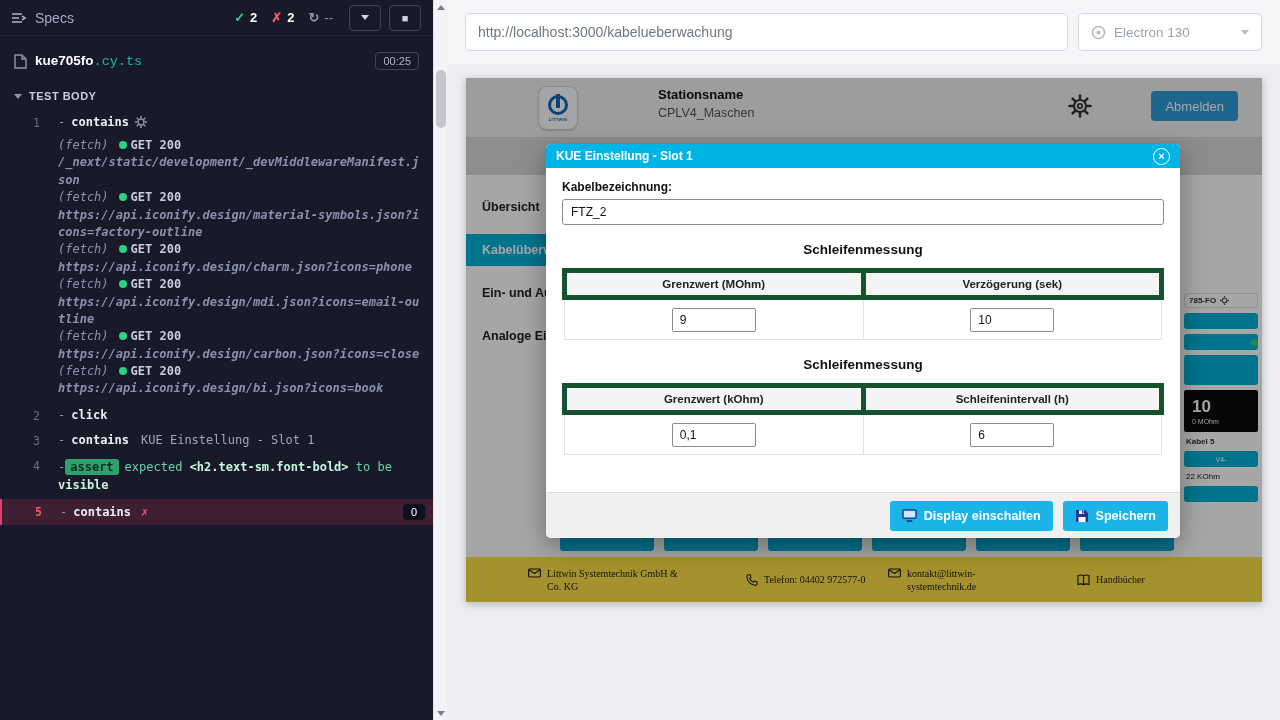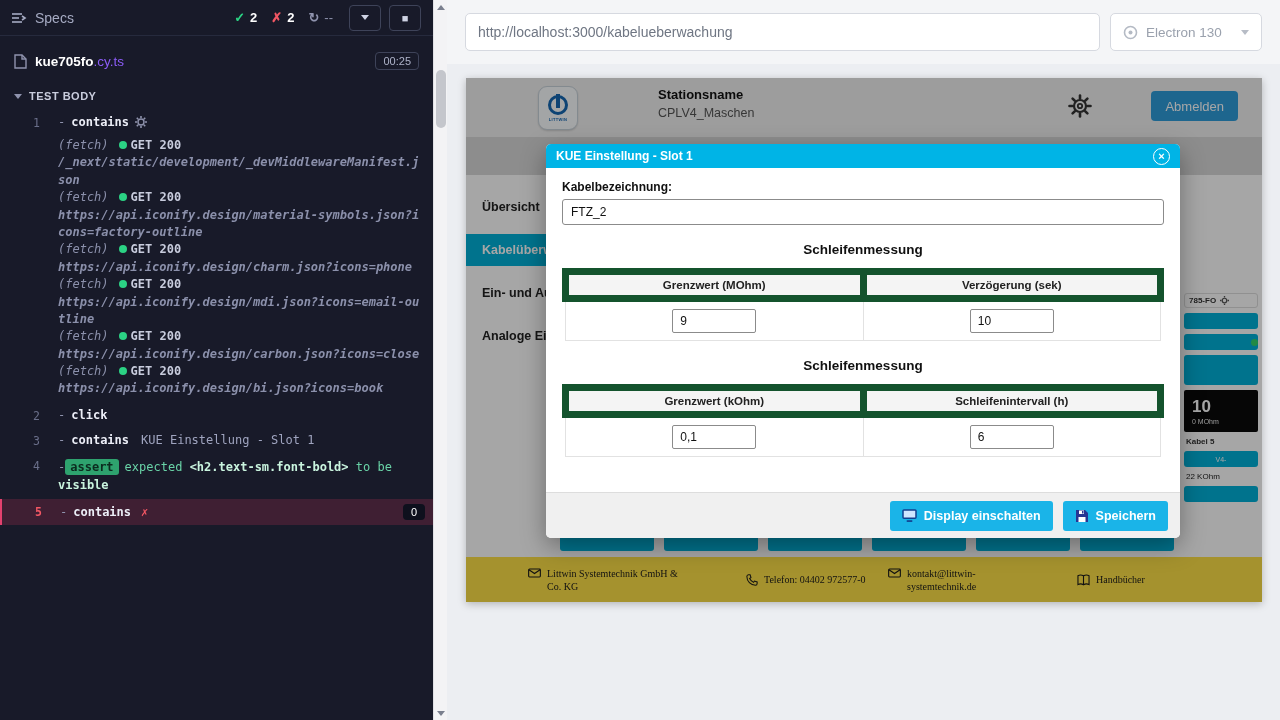--- a/index.html
+++ b/index.html
@@ -17,21 +17,21 @@
   .sym-pass { color:#2bd284; }
   .sym-fail { color:#f25764; }
   .stat-pending { color:#8f93ad; font-weight:normal; }
   .sym-pend { color:#8f93ad; }
   .rep-actions { display:flex; gap:8px; margin-left:16px; }
   .rep-btn { width:32px; height:26px; border:1px solid #3e4359; border-radius:4px; background:transparent; display:flex; align-items:center; justify-content:center; color:#cfd3e4; cursor:pointer; font-size:11px; }
 
   .spec-row { display:flex; align-items:center; gap:8px; padding:16px 14px 12px 14px; }
   .doc-icon { color:#8f93ad; }
   .spec-name { font-size:13.5px; font-weight:bold; color:#ffffff; }
-  .spec-ext { font-weight:normal; color:#8b5cf6; }
+  .spec-ext { font-weight:normal; color:#14b8a6;font-family:Liberation Mono, monospace; }
   .spec-time { margin-left:auto; font-size:11px; color:#aeb3c9; border:1px solid #3e4359; border-radius:4px; padding:2px 7px; }
 
   .testbody-row { display:flex; align-items:center; gap:7px; padding:8px 14px; font-size:11px; letter-spacing:.5px; color:#c9cddd; font-weight:bold; cursor:pointer; }
   .tb-chev { width:0; height:0; border-left:4px solid transparent; border-right:4px solid transparent; border-top:5px solid #8f93ad; }
 
   .cmd-log { list-style:none; font-family:"DejaVu Sans Mono", monospace; font-size:12px; flex:1; }
   .cmd { display:flex; padding:5px 8px 5px 0; cursor:pointer; }
   .num { width:58px; flex:none; text-align:right; padding-right:18px; color:#6a6f8a; font-size:11.5px; padding-top:1px; }
   .cmd-body { flex:1; min-width:0; }
   .cmd-line { display:flex; align-items:center; gap:6px; color:#e6e8f2; }
@@ -59,21 +59,21 @@
   .sb-down { bottom:0; }
   .tri-up { width:0; height:0; border-left:4px solid transparent; border-right:4px solid transparent; border-bottom:5px solid #7a7f8e; }
   .tri-down { width:0; height:0; border-left:4px solid transparent; border-right:4px solid transparent; border-top:5px solid #7a7f8e; }
   .sb-thumb { position:absolute; left:2px; top:70px; width:10px; height:58px; background:#c4c6cc; border-radius:5px; }
 
   
   .preview { flex:1; display:flex; flex-direction:column; background:#eceef2; min-width:0; }
   .browser-bar { height:64px; flex:none; background:#f4f5f7; display:flex; align-items:center; gap:10px; padding:0 18px; }
   .url-input { flex:1; height:38px; border:1px solid #d6d9e0; border-radius:5px; background:#fff; color:#6f7683; font-size:14px; padding:0 12px; font-family:"Liberation Sans",sans-serif; outline:none; min-width:0; }
   .bar-select { height:38px; background:#fff; border:1px solid #d6d9e0; border-radius:5px; display:flex; align-items:center; gap:8px; padding:0 12px; cursor:pointer; flex:none; }
-  .browser-select { width:152px; color:#9aa1ad; font-size:13.5px; }
+  .browser-select { width:184px; color:#9aa1ad; font-size:13.5px; }
   .viewport-select { width:176px; font-size:13.5px; color:#1f2937; }
   .vp-zoom { color:#9aa1ad; }
   .chev { width:0; height:0; border-left:4px solid transparent; border-right:4px solid transparent; border-top:5px solid #b7bcc6; margin-left:auto; }
 
   .stage { flex:1; position:relative; }
   .aut { position:absolute; left:19px; top:14px; width:796px; height:524px; background:#ffffff; box-shadow:0 2px 8px rgba(0,0,0,.25); overflow:hidden; }
 
   
   .app-header { position:relative; height:59px; background:#f2f2f2; }
   .logo { position:absolute; left:72px; top:8px; width:40px; height:44px; background:#fbfdff; border:1px solid #c9d4dc; border-radius:9px; display:flex; flex-direction:column; align-items:center; justify-content:center; gap:2px; box-shadow:0 1px 2px rgba(0,0,0,.15); }
@@ -118,21 +118,21 @@
 
   
   .modal { position:absolute; left:80px; top:66px; width:634px; height:394px; background:#fff; z-index:20; border-radius:5px; box-shadow:0 8px 24px rgba(0,0,0,.35); display:flex; flex-direction:column; overflow:hidden; }
   .modal-header { height:24px; flex:none; background:#00b4e6; color:#fff; display:flex; align-items:center; padding:0 10px; font-size:12px; font-weight:bold; }
   .modal-close { margin-left:auto; width:17px; height:17px; border-radius:50%; border:1.5px solid #fff; color:#fff; display:flex; align-items:center; justify-content:center; font-size:11px; line-height:1; cursor:pointer; }
   .modal-body { flex:1; padding:12px 16px 0 16px; }
   .field-label { font-size:12px; font-weight:bold; color:#111; margin-bottom:5px; }
   .text-input { width:100%; height:26px; border:1px solid #8b8b8b; border-radius:3px; font-size:12px; padding:0 8px; font-family:"Liberation Sans",sans-serif; color:#111; outline:none; }
   .section-title { text-align:center; font-size:13.5px; font-weight:bold; color:#111; margin:17px 0 11px 0; }
   table.param { width:100%; border-collapse:collapse; border:1px solid #e2e2e2; }
-  table.param th { background:#f4f4f4; border:7px solid #14532d; height:27px; font-size:11.5px; font-weight:bold; color:#222; }
+  table.param th { background:#f4f4f4; border:5px solid #14532d; height:27px; font-size:11.5px; font-weight:bold; color:#222; }
   table.param td { border:1px solid #e2e2e2; height:42px; text-align:center; }
   .cell-input { width:84px; height:24px; border:1px solid #8b8b8b; border-radius:2px; font-size:12px; padding:0 7px; font-family:"Liberation Sans",sans-serif; color:#111; outline:none; }
   .modal-footer { flex:none; height:46px; margin-top:auto; background:#f0f0f0; border-top:1px solid #ddd; display:flex; align-items:center; justify-content:flex-end; gap:10px; padding:0 12px; }
   .modal-btn { height:30px; background:#1ab4e8; border:none; border-radius:3px; color:#fff; font-size:12.5px; font-weight:bold; display:flex; align-items:center; gap:7px; padding:0 12px; cursor:pointer; font-family:"Liberation Sans",sans-serif; }
 </style>
 </head>
 <body>
 
 <div class="screen">
 

